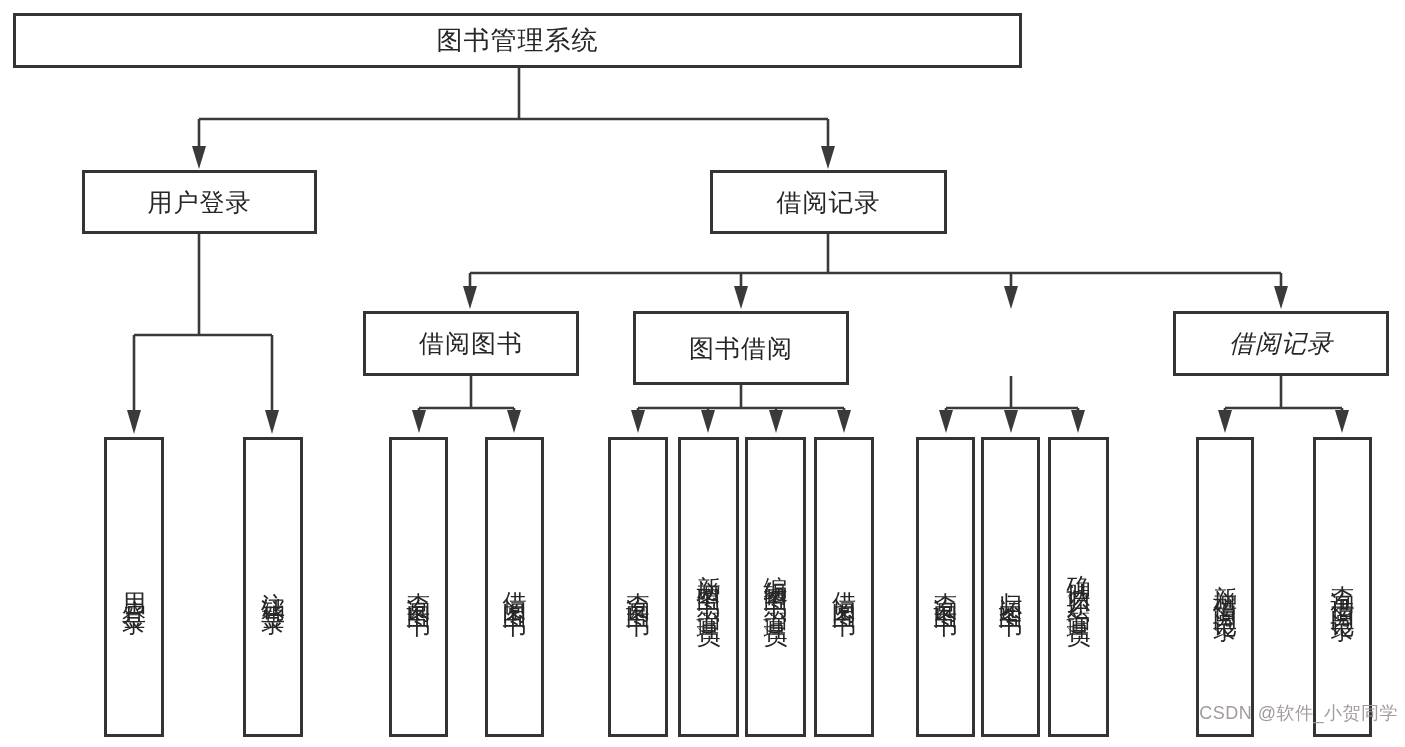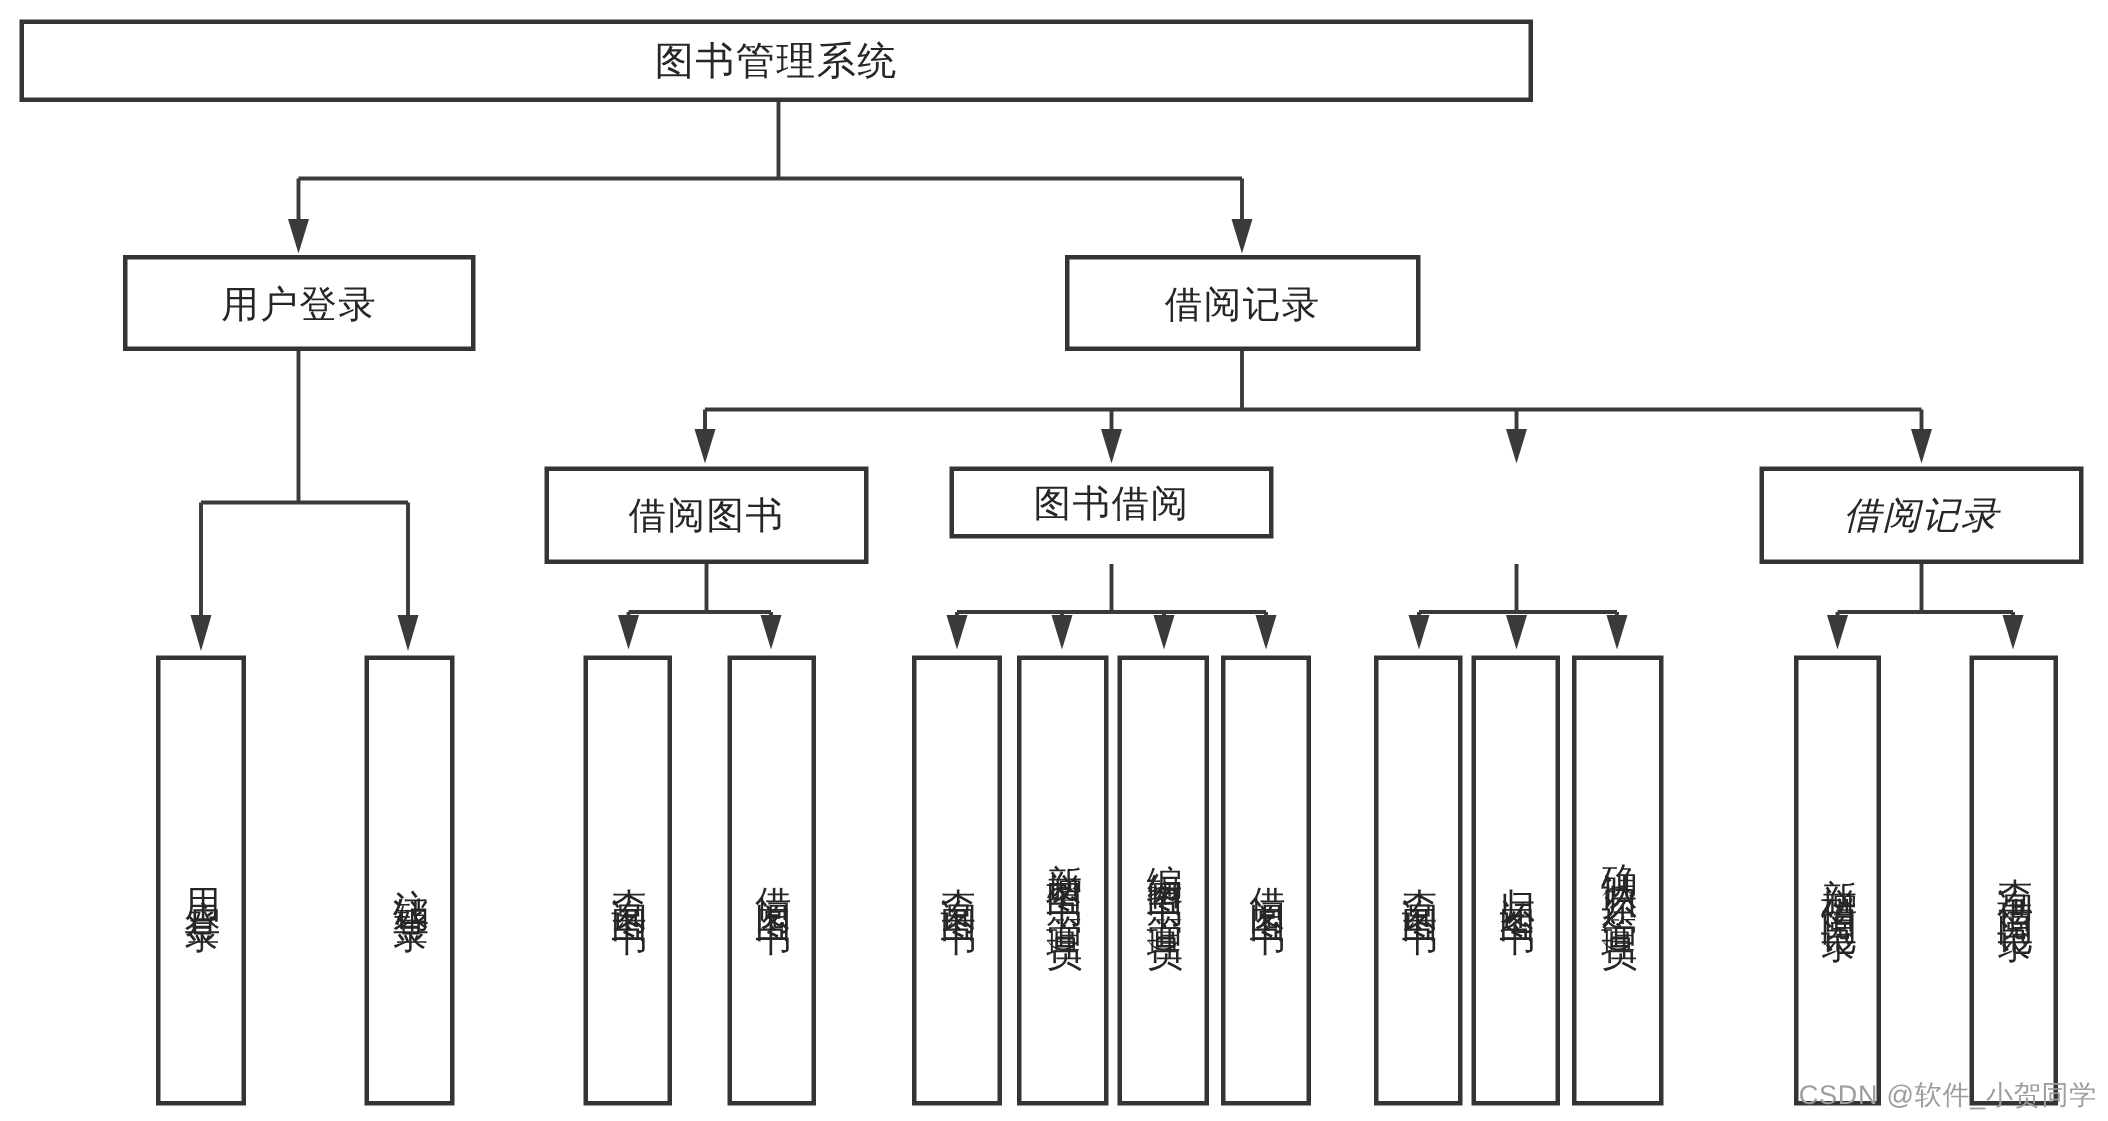--- a/index.html
+++ b/index.html
@@ -35,21 +35,21 @@
     writing-mode: vertical-rl;
     text-orientation: mixed;
     font-size: 24px;
     letter-spacing: 7px;
     line-height: 1;
     white-space: nowrap;
   }
   .watermark {
     position: absolute;
     right: 7px;
-    bottom: 5px;
+    bottom: 22px;
     font-size: 18px;
     letter-spacing: 0.5px;
     color: #a19b9b;
     z-index: 5;
     white-space: nowrap;
   }
 </style>
 </head>
 <body>
 
@@ -122,21 +122,21 @@
       <polygon points="1335,410 1349,410 1342,433"></polygon>
     </g>
   </svg>
 
   <div class="box hbox title-box" style="left:13px; top:13px; width:1009px; height:55px;">图书管理系统</div>
 
   <div class="box hbox" style="left:82px; top:170px; width:235px; height:64px;">用户登录</div>
   <div class="box hbox" style="left:710px; top:170px; width:237px; height:64px;">借阅记录</div>
 
   <div class="box hbox" style="left:363px; top:311px; width:216px; height:65px;">借阅图书</div>
-  <div class="box hbox" style="left:633px; top:311px; width:216px; height:48px;">图书借阅</div>
+  <div class="box hbox" style="left:633px; top:311px; width:216px; height:74px;">图书借阅</div>
   <div class="box hbox" style="left:1173px; top:311px; width:216px; height:65px;font-style:italic;">借阅记录</div>
 
   <div class="box vbox" style="left:104px; top:437px; width:60px; height:300px;">
     <span class="vtext">用户登录</span>
   </div>
   <div class="box vbox" style="left:243px; top:437px; width:60px; height:300px;">
     <span class="vtext">注销登录</span>
   </div>
 
   <div class="box vbox" style="left:389px; top:437px; width:59px; height:300px;">

